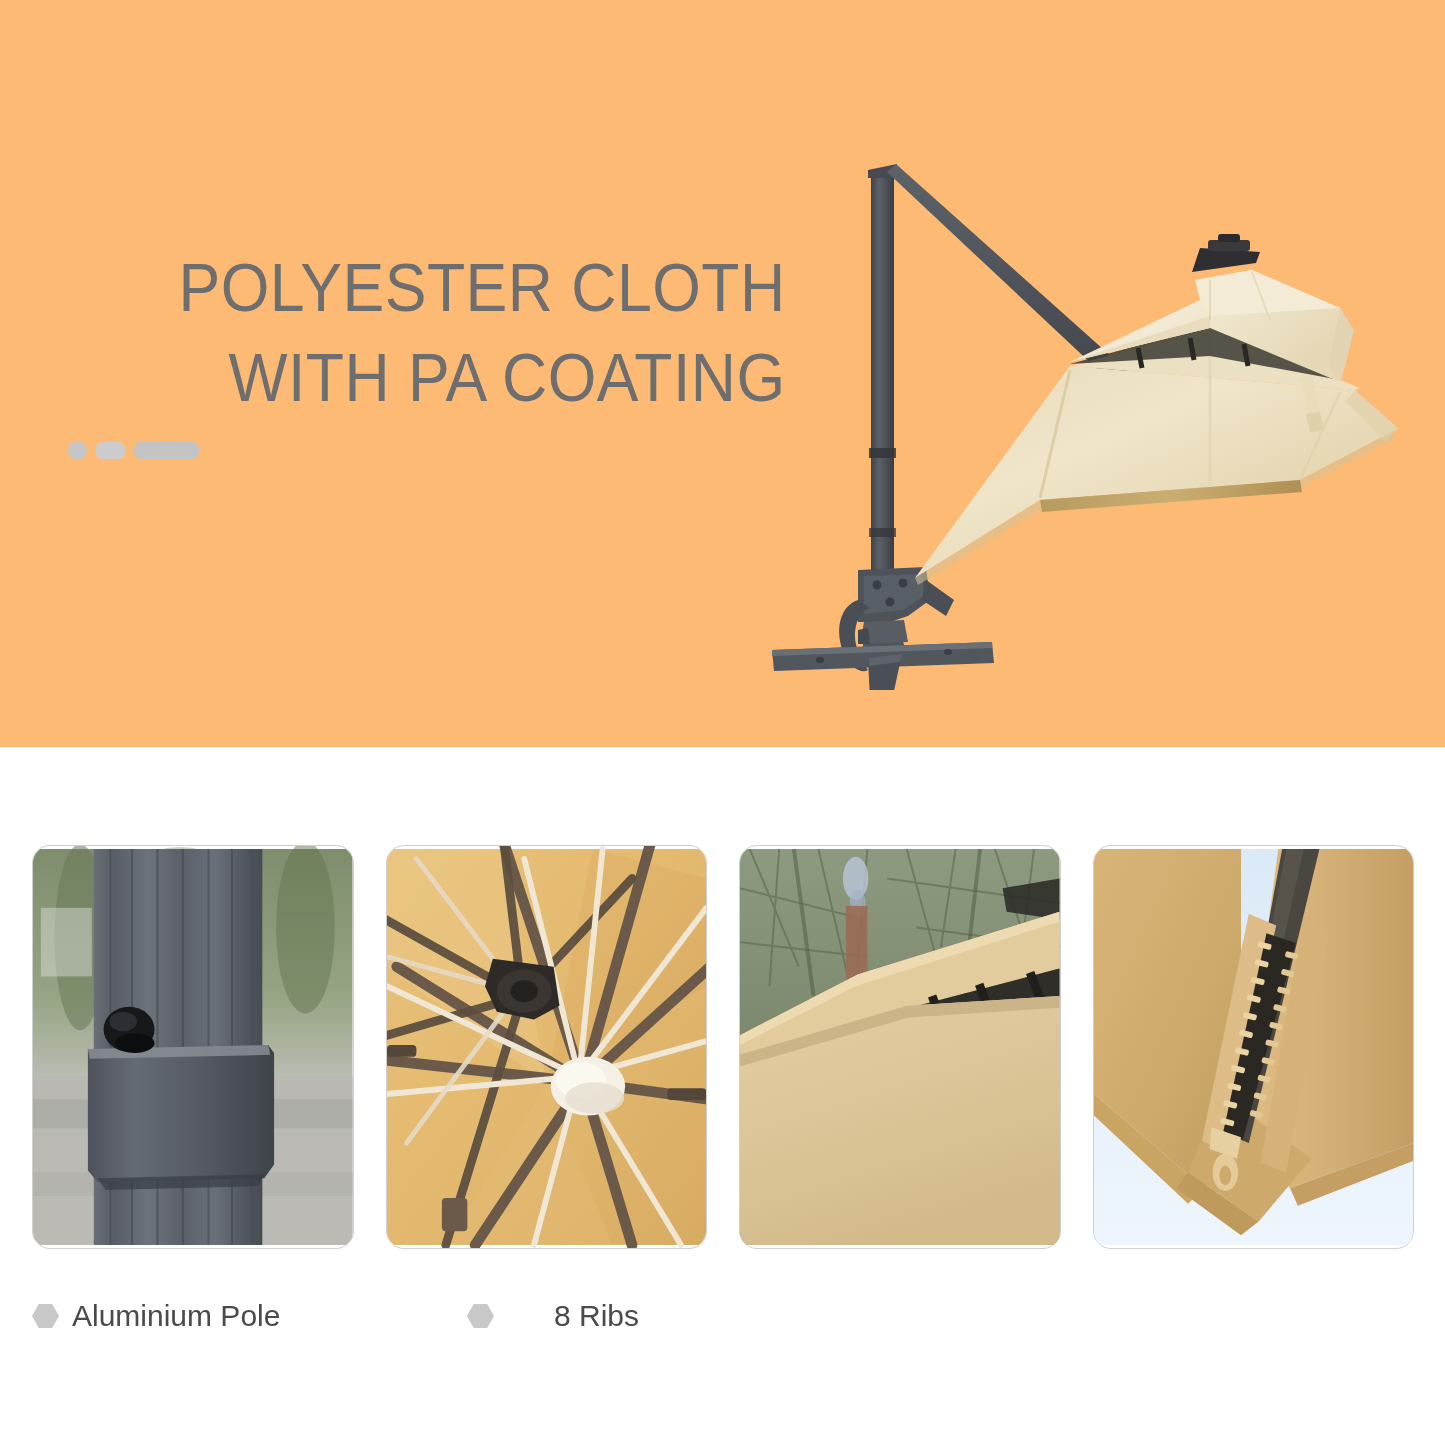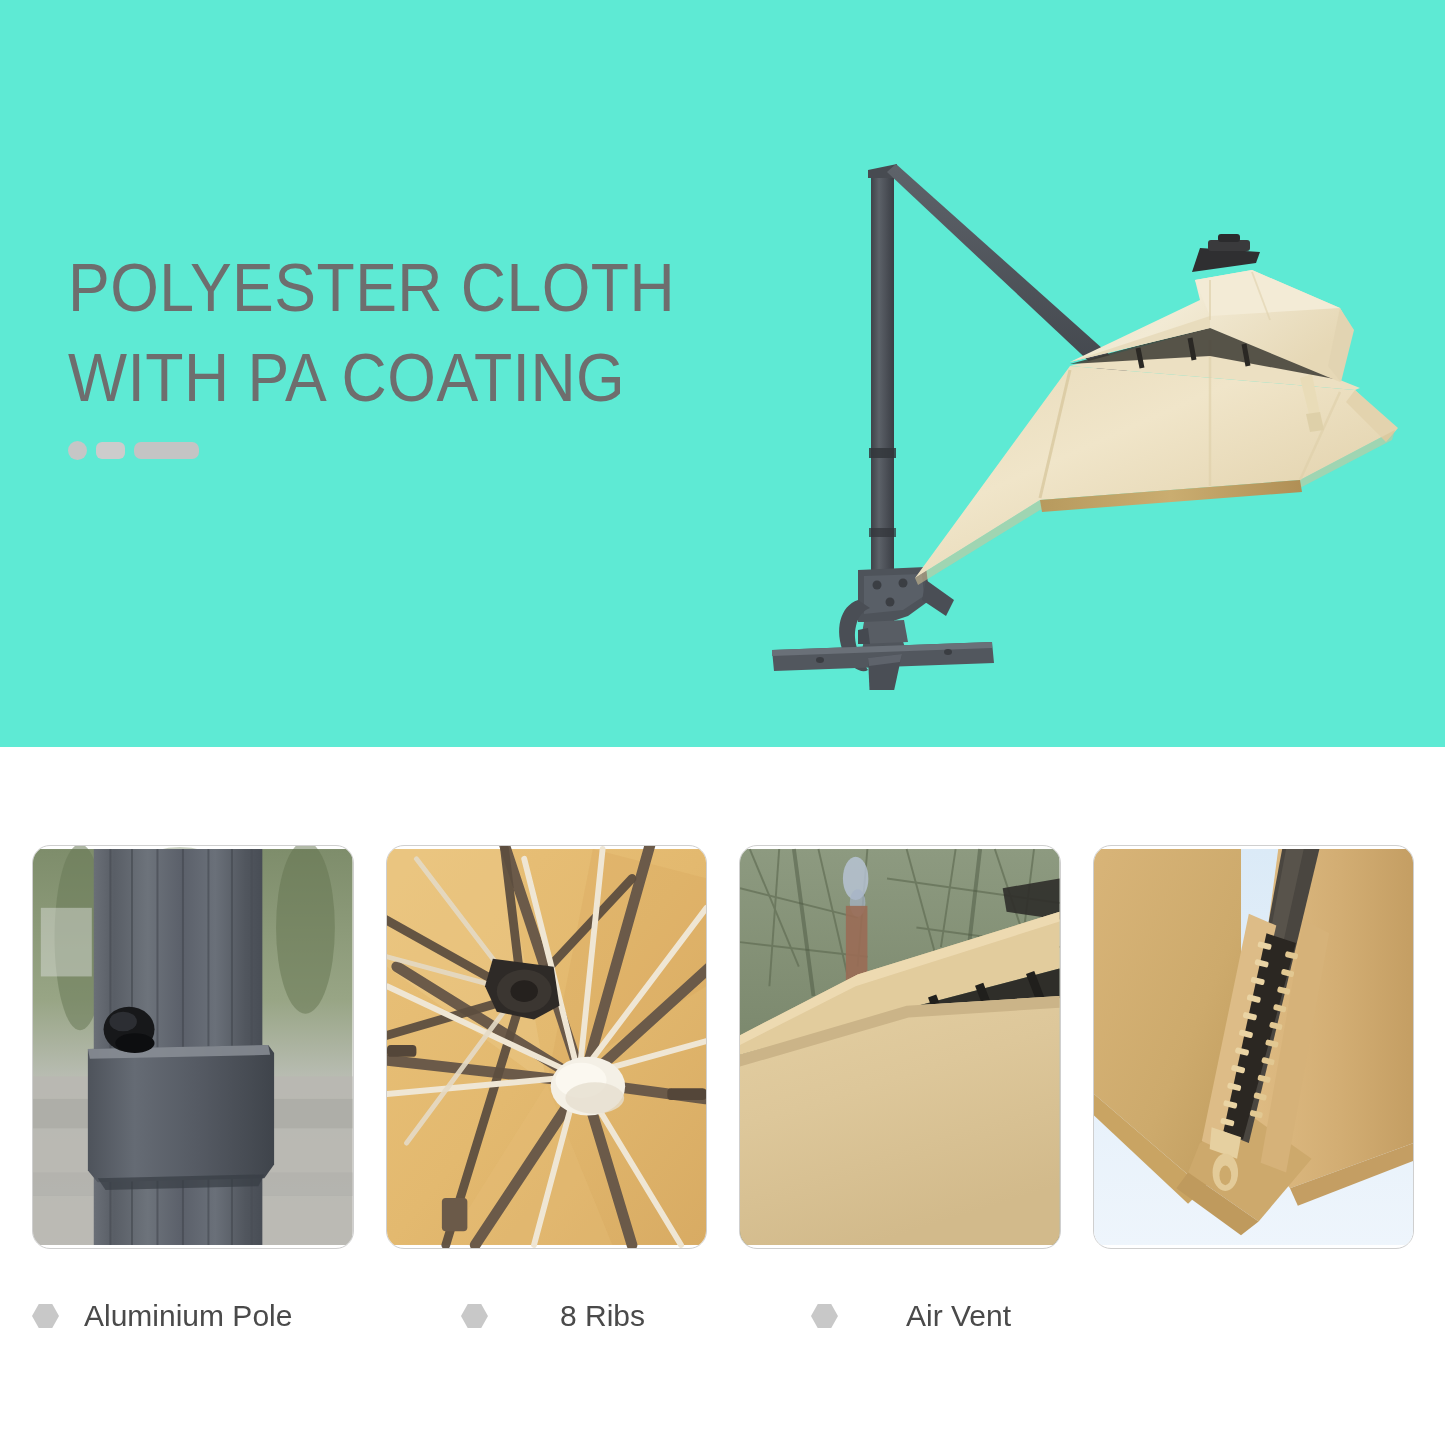--- a/index.html
+++ b/index.html
@@ -7,22 +7,23 @@
     width:1445px;height:1445px;
     background:#ffffff;
     font-family:"Liberation Sans","DejaVu Sans",sans-serif;
     overflow:hidden;
   }
   .page{position:relative;width:1445px;height:1445px;}
 
   
   .hero{
     position:absolute;left:0;top:0;width:1445px;height:747px;
-    background:#5eead4;
+    background:#fdba74;
     overflow:hidden;
+    text-align:right;
   }
   .headline{
     position:absolute;left:68px;top:196px;
     width:780px;
     color:#6e6e6e;
     font-size:68px;
     line-height:1.33;
     font-weight:400;
     letter-spacing:0.5px;
     transform:scaleX(0.92);
@@ -61,21 +62,21 @@
 
   
   .labels{
     position:absolute;left:32px;top:1285px;
     width:1382px;height:62px;
     display:flex;gap:32px;
   }
   .label-cell{
     width:326px;height:62px;
     display:flex;align-items:center;justify-content:center;
-    gap:12px;
+    gap:0px;
   }
   .hexbullet{
     width:27px;height:24px;flex:none;
     background:#c8c8c8;
     clip-path:polygon(25% 0%,75% 0%,100% 50%,75% 100%,25% 100%,0% 50%);
   }
   .label-text{
     color:#4a4a4a;
     font-size:30px;
     line-height:1;
@@ -485,19 +486,15 @@
 
   <div class="labels">
     <div class="label-cell lc-0">
       <span class="hexbullet"></span>
       <span class="label-text">Aluminium Pole</span>
     </div>
     <div class="label-cell lc-1">
       <span class="hexbullet"></span>
       <span class="label-text">8 Ribs</span>
     </div>
-    <div class="label-cell lc-2">
-      <span class="hexbullet"></span>
-      <span class="label-text">Air Vent</span>
-    </div>
   </div>
 
 </div>
 
 </body></html>

